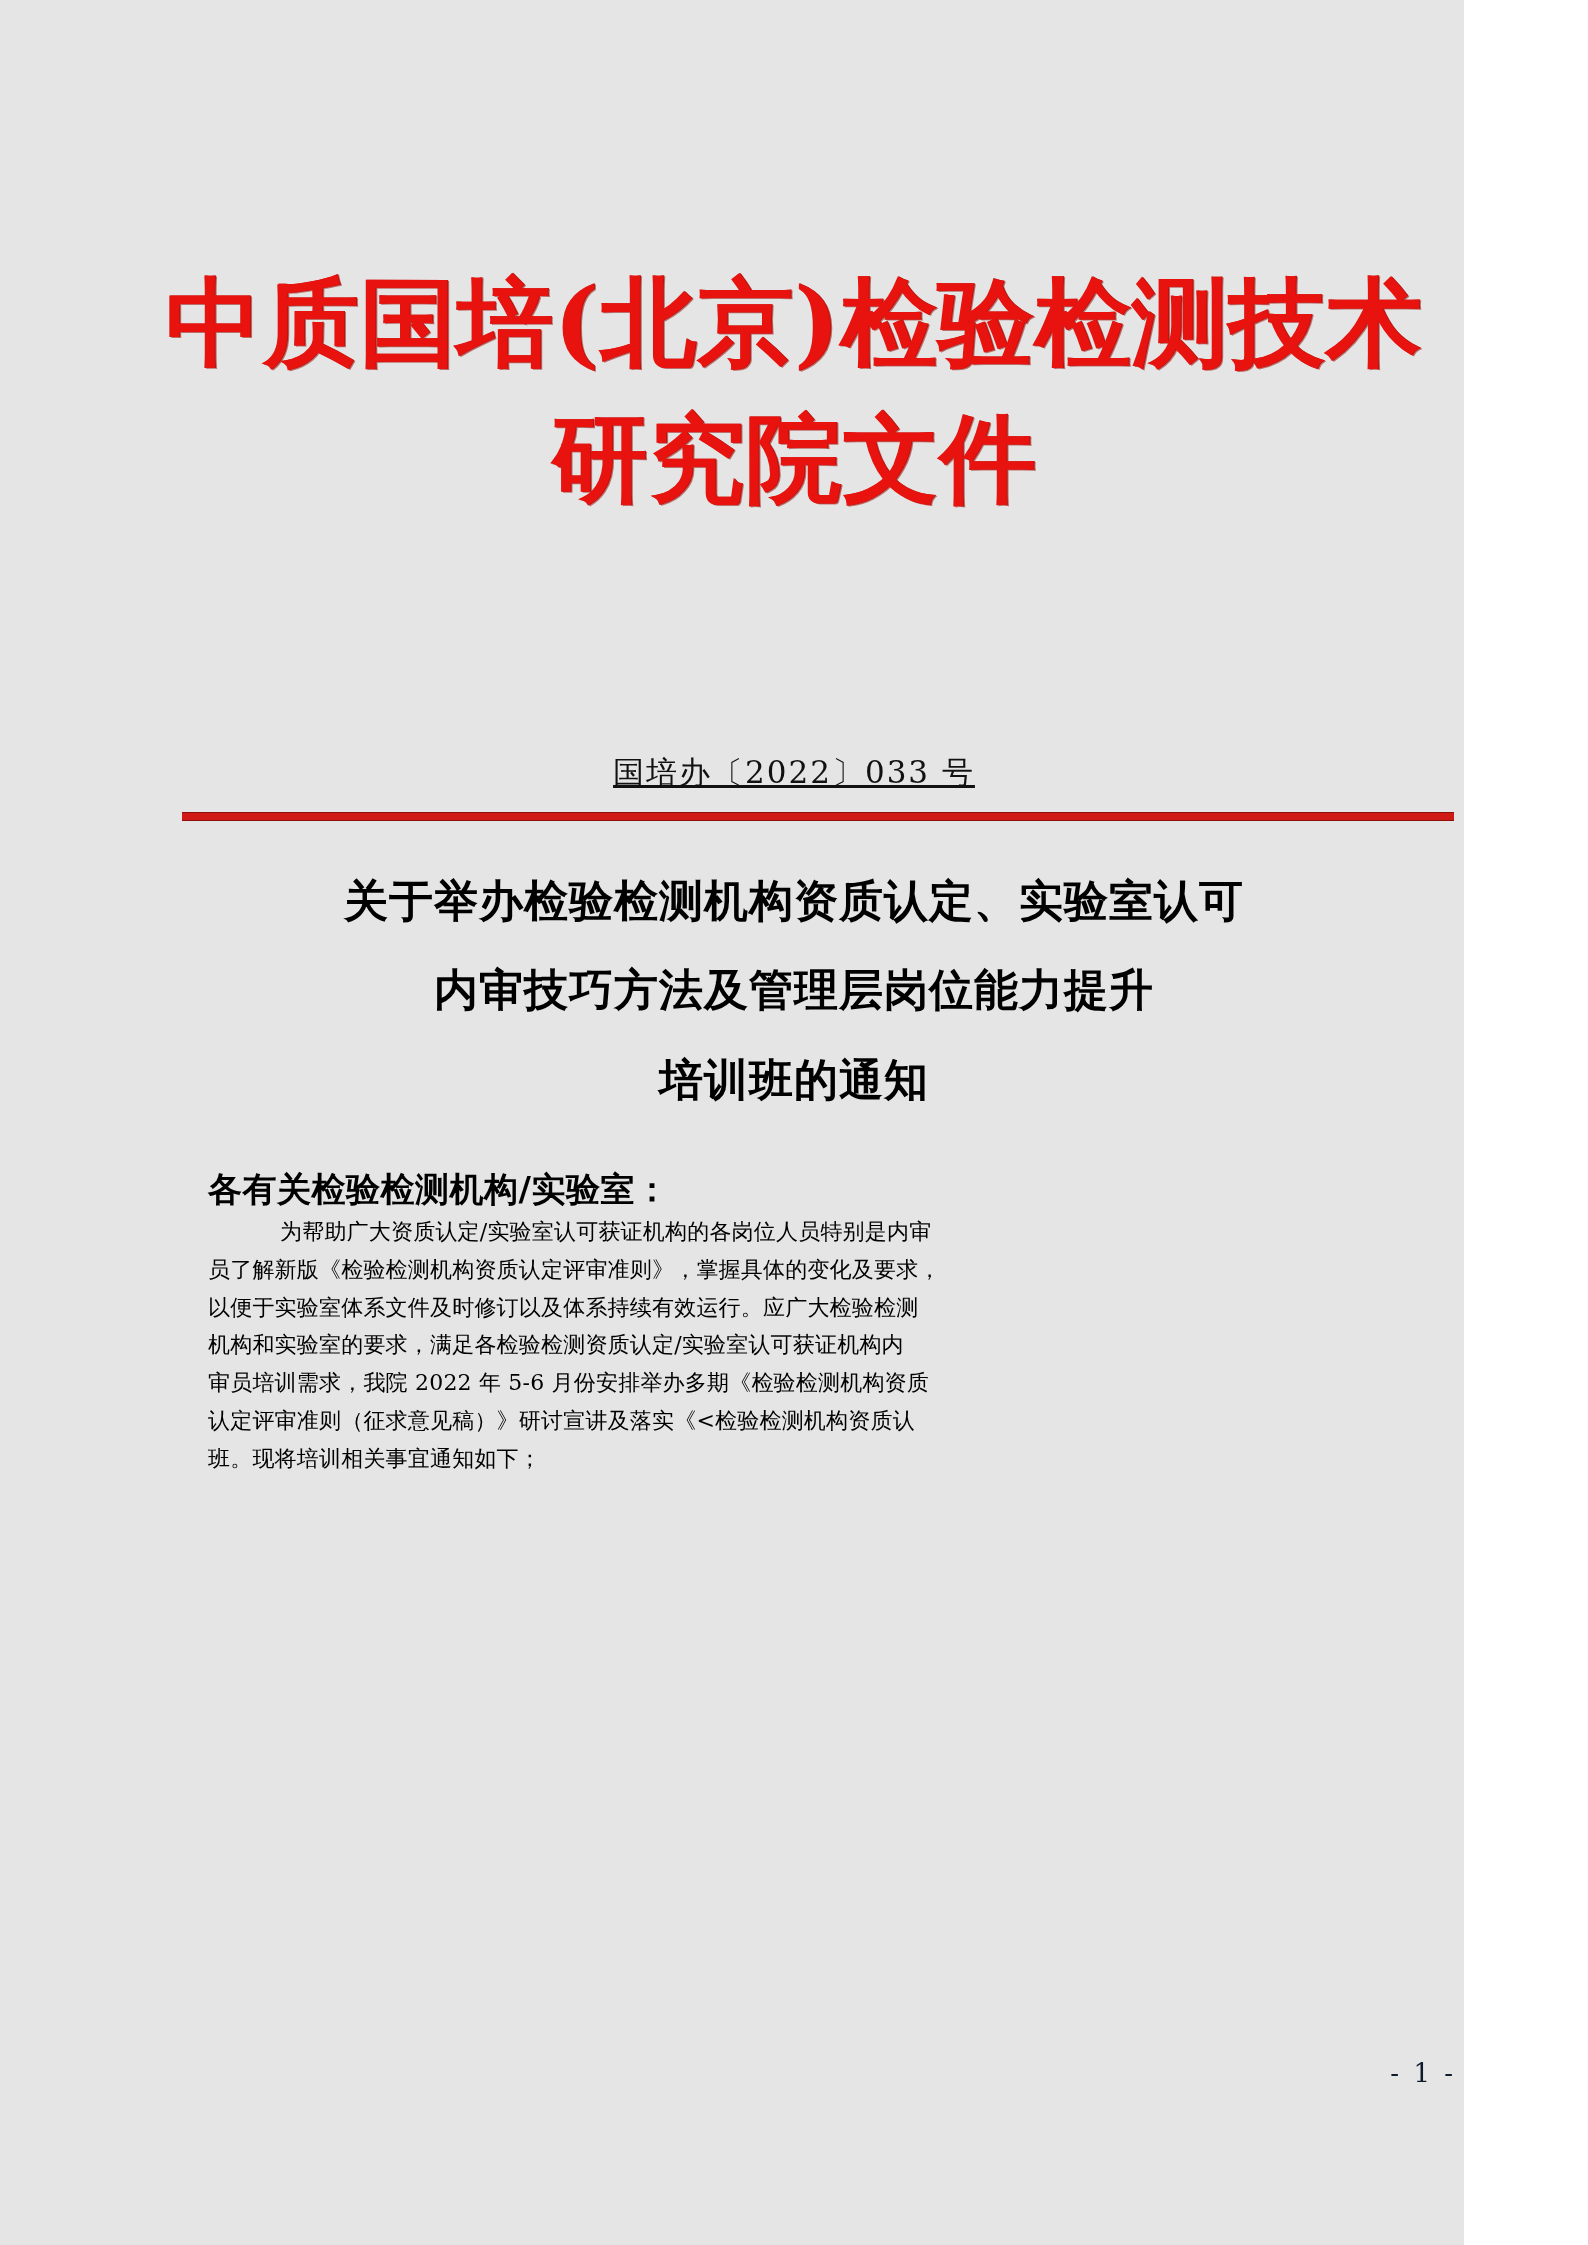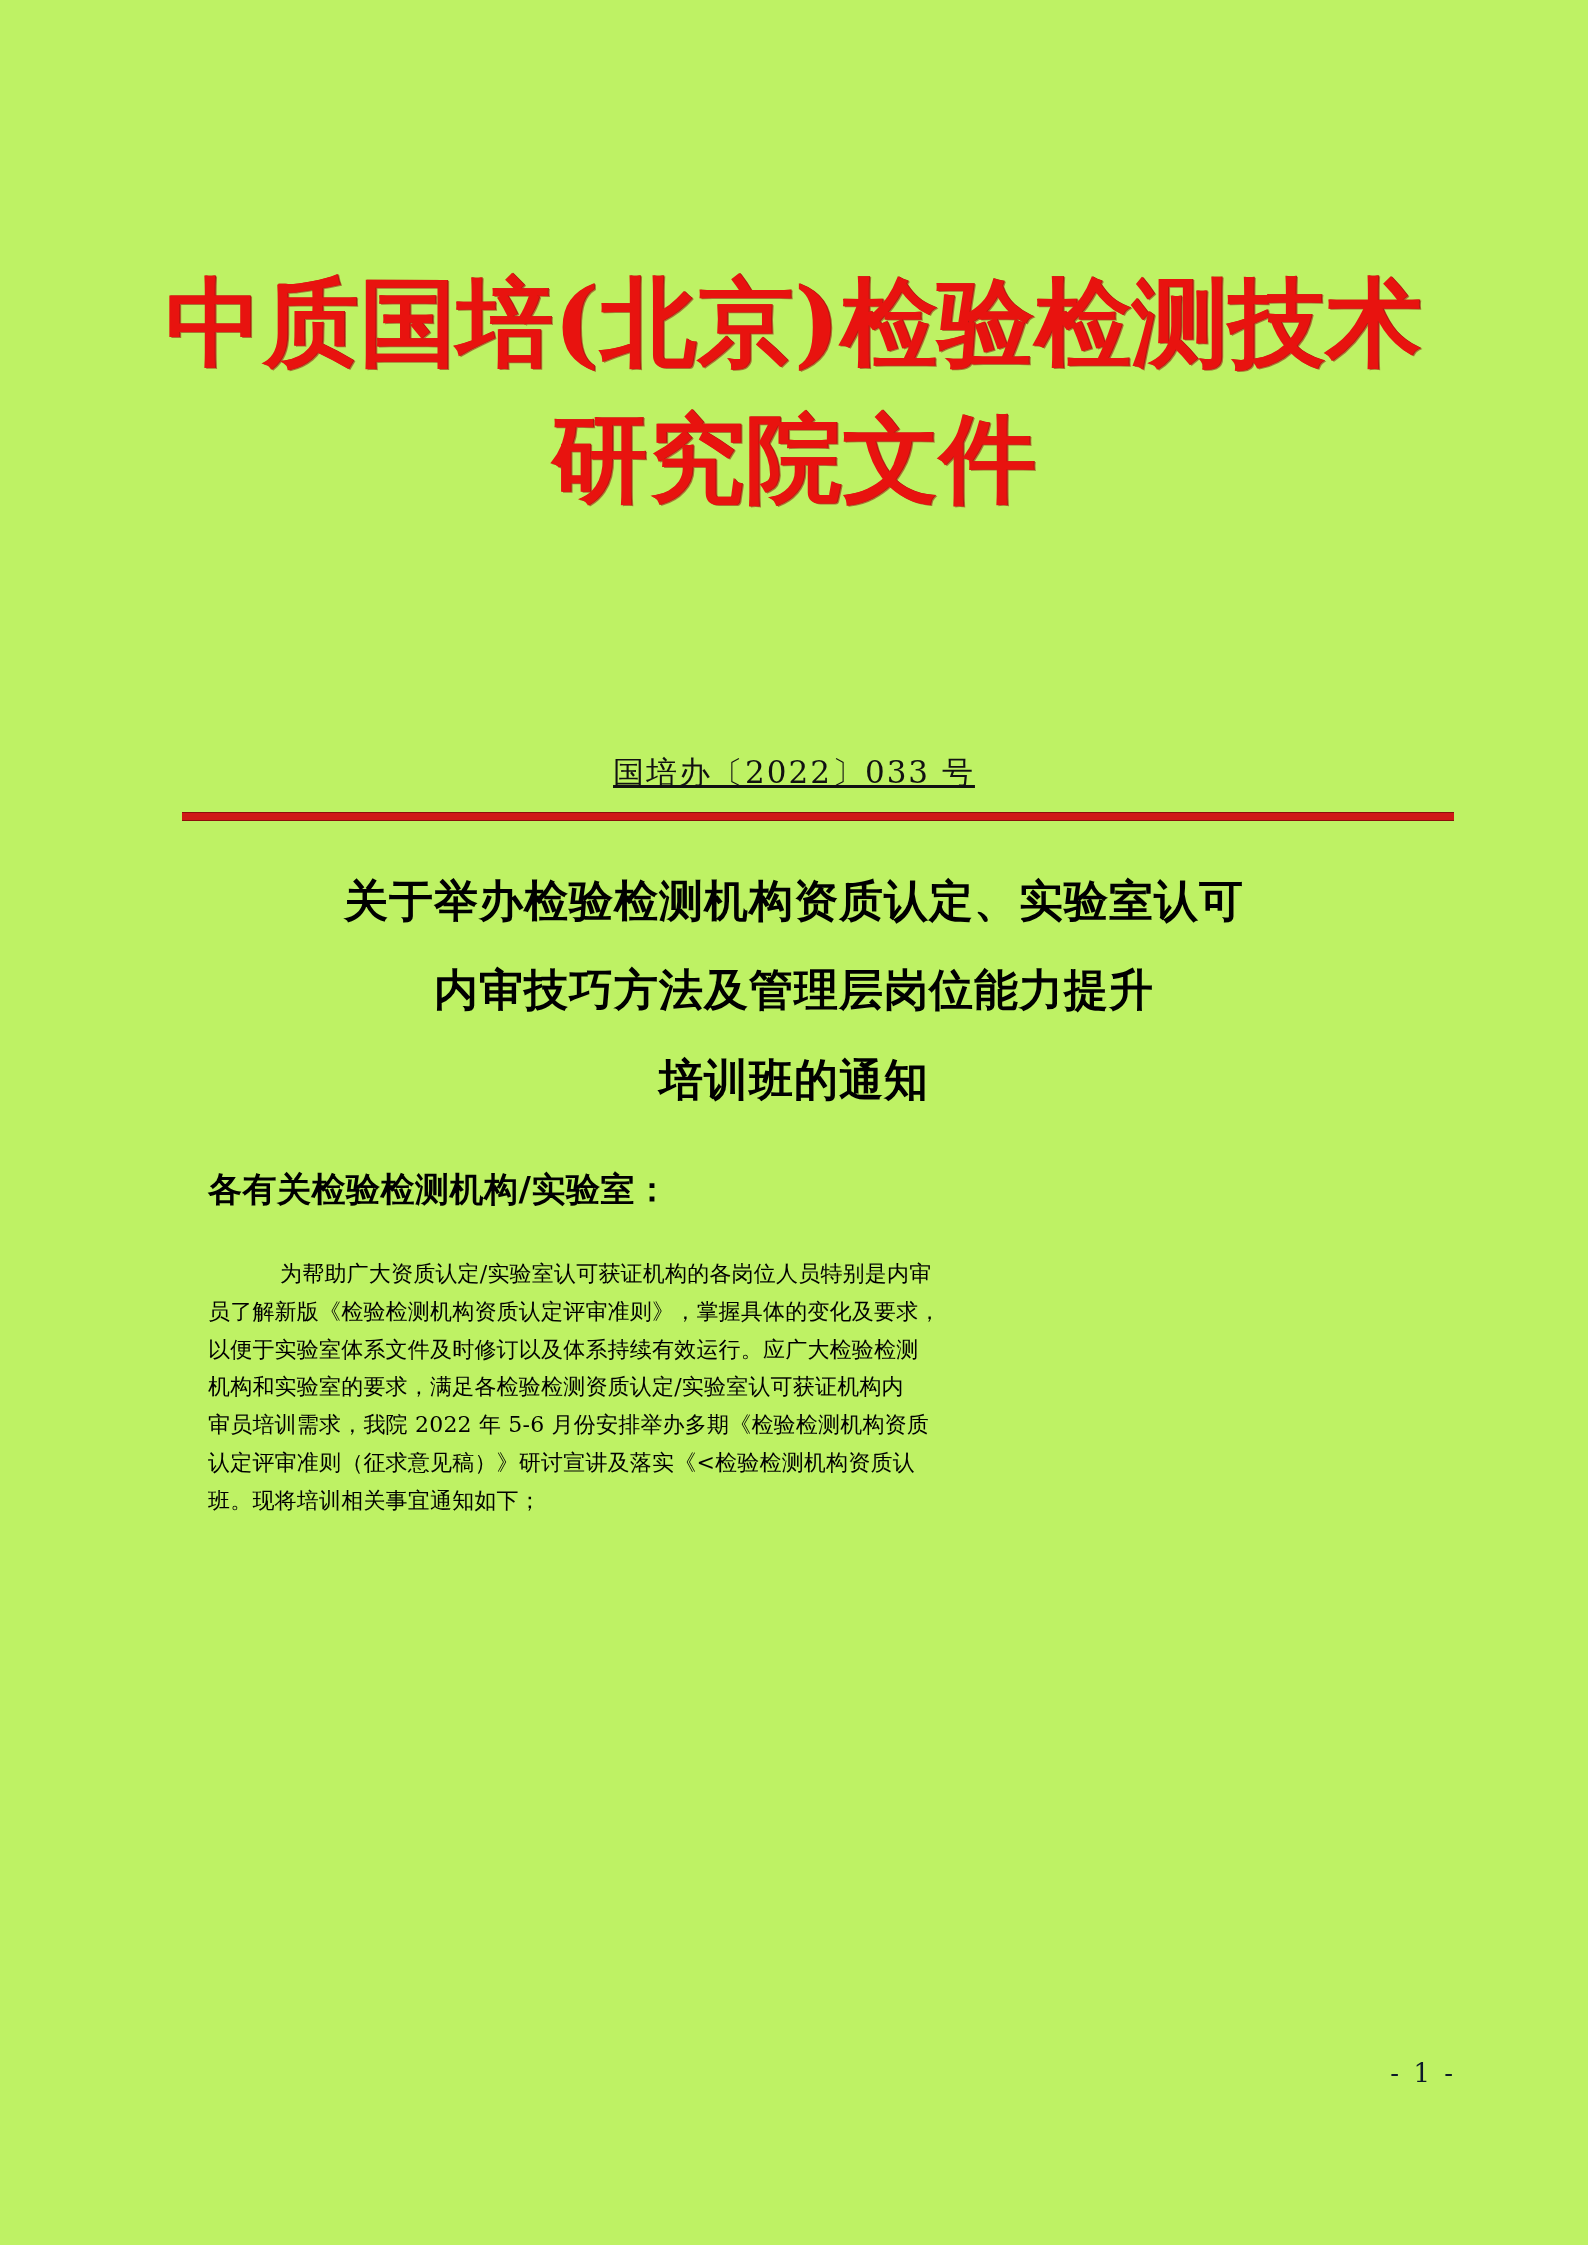--- a/index.html
+++ b/index.html
@@ -5,23 +5,23 @@
   html, body {
     margin: 0;
     padding: 0;
     background: #ffffff;
   }
   body {
     font-family: "DejaVu Serif", "Liberation Serif", serif;
   }
   .page {
     position: relative;
-    width: 1588px;
+    width: 1464px;
     height: 2245px;
-    background: #bef264;
+    background: #e5e5e5;
     box-sizing: border-box;
     overflow: hidden;
   }
 
   
   .masthead {
     position: absolute;
     left: 0;
     top: 255px;
     width: 1588px;
@@ -90,21 +90,20 @@
     left: 208px;
     top: 1167px;
     width: 1210px;
   }
   .salutation {
     color: #000000;
     font-weight: 700;
     font-size: 34px;
     line-height: 1.35;
     letter-spacing: 0.5px;
-    margin-bottom: 42px;
     font-family: "DejaVu Serif", "Liberation Serif", serif;
   }
   .para-line {
     color: #000000;
     font-size: 22px;
     line-height: 1.72;
     letter-spacing: 0.2px;
     white-space: nowrap;
     font-family: "DejaVu Serif", "Liberation Serif", serif;
   }

